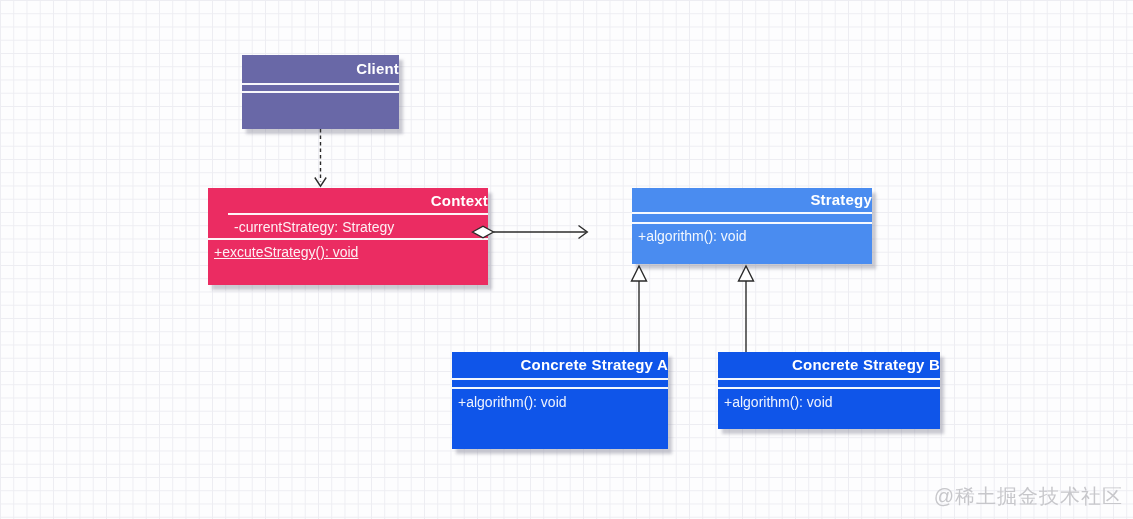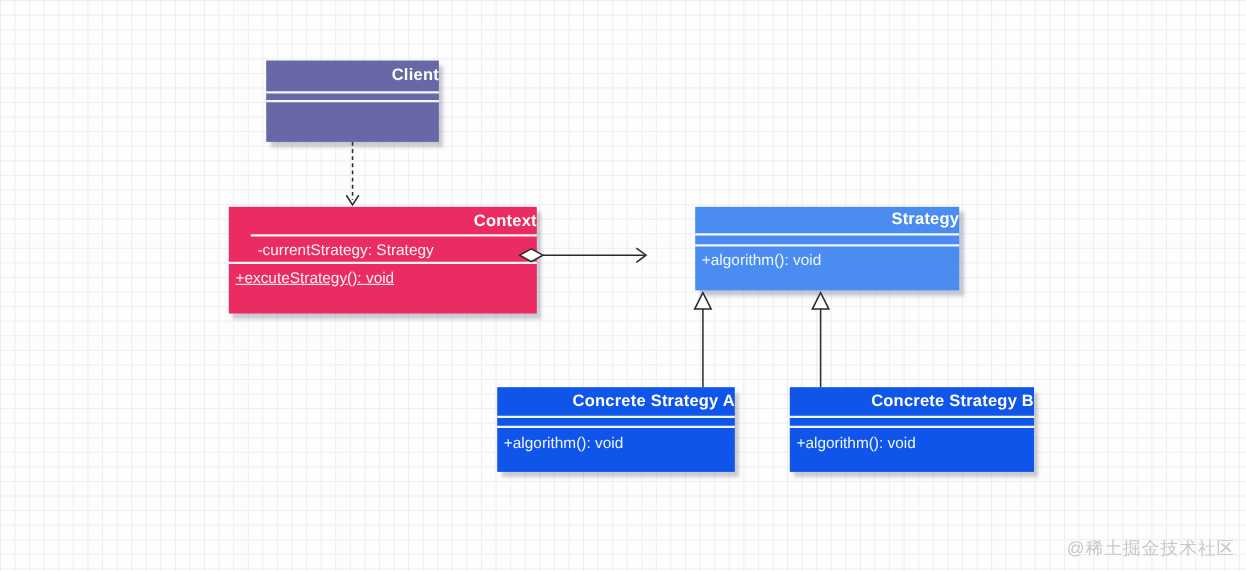--- a/index.html
+++ b/index.html
@@ -49,35 +49,35 @@
   .box-context  { left:208px; top:188px; width:280px; height:97px; }
   .box-context .uml-title { height:25px; line-height:25px; }
   .box-context .attrs     { height:25px; line-height:21px;margin-left:20px; }
   .box-context .methods   { height:47px; padding-top:3px;text-decoration:underline; }
 
   .box-strategy { left:588px; top:188px; width:240px; height:76px;margin-left:44px; }
   .box-strategy .uml-title { height:24px; line-height:24px; }
   .box-strategy .attrs     { height:10px; }
   .box-strategy .methods   { height:42px; padding-top:3px; }
 
-  .box-concrete-a { left:452px; top:352px; width:216px; height:77px; }
+  .box-concrete-a { left:452px; top:352px; width:216px; height:97px; }
   .box-concrete-b { left:718px; top:352px; width:222px; height:77px; }
   .box-concrete-a .uml-title, .box-concrete-b .uml-title { height:26px; line-height:26px; }
   .box-concrete-a .attrs,     .box-concrete-b .attrs     { height:9px; }
   .box-concrete-a .methods,   .box-concrete-b .methods   { height:42px; padding-top:4px; }
 
   .connectors {
     position:absolute; left:0; top:0;
     pointer-events:none;
   }
 
   .watermark {
     position:absolute;
     right:10px; bottom:9px;
-    font-size:16px;
+    font-size:20px;
     color:#c7c7cb;
     letter-spacing:1px;
     user-select:none;
   }
 </style>
 </head>
 <body>
 
 <div class="canvas">
 

